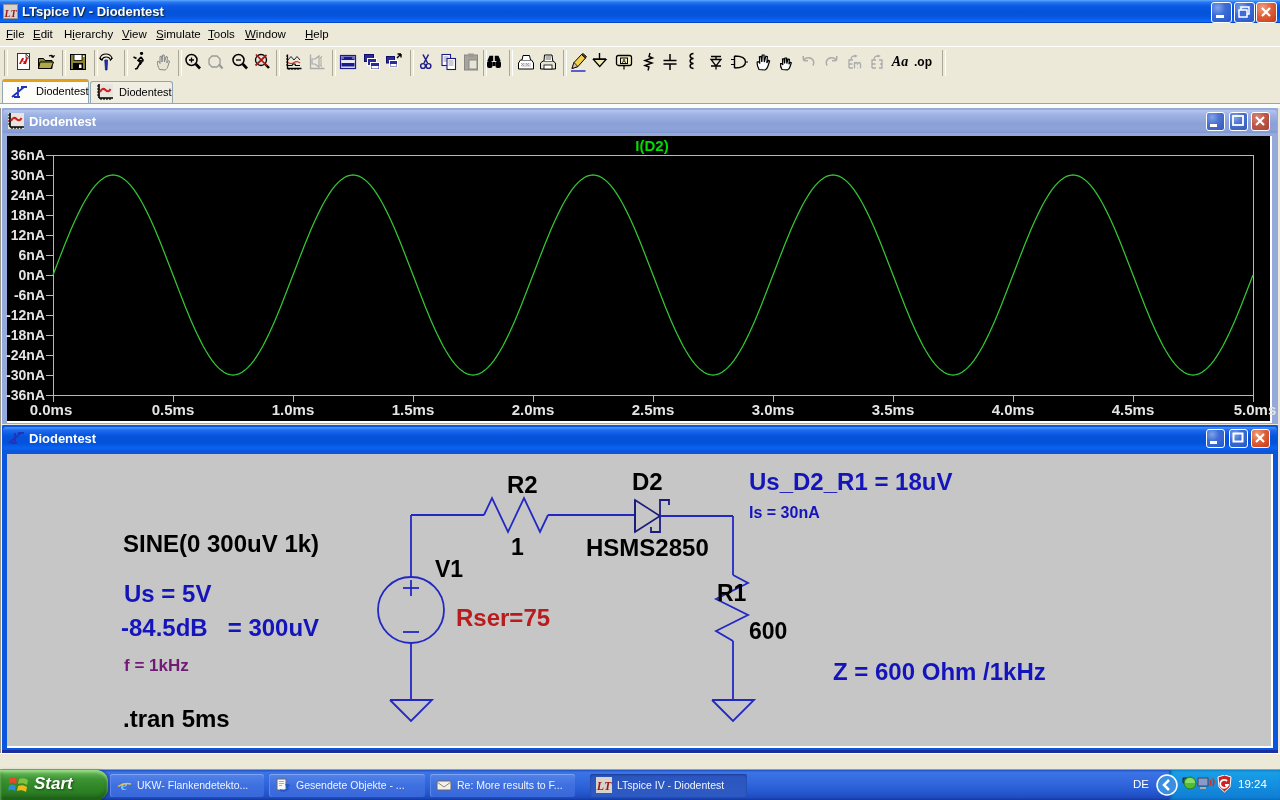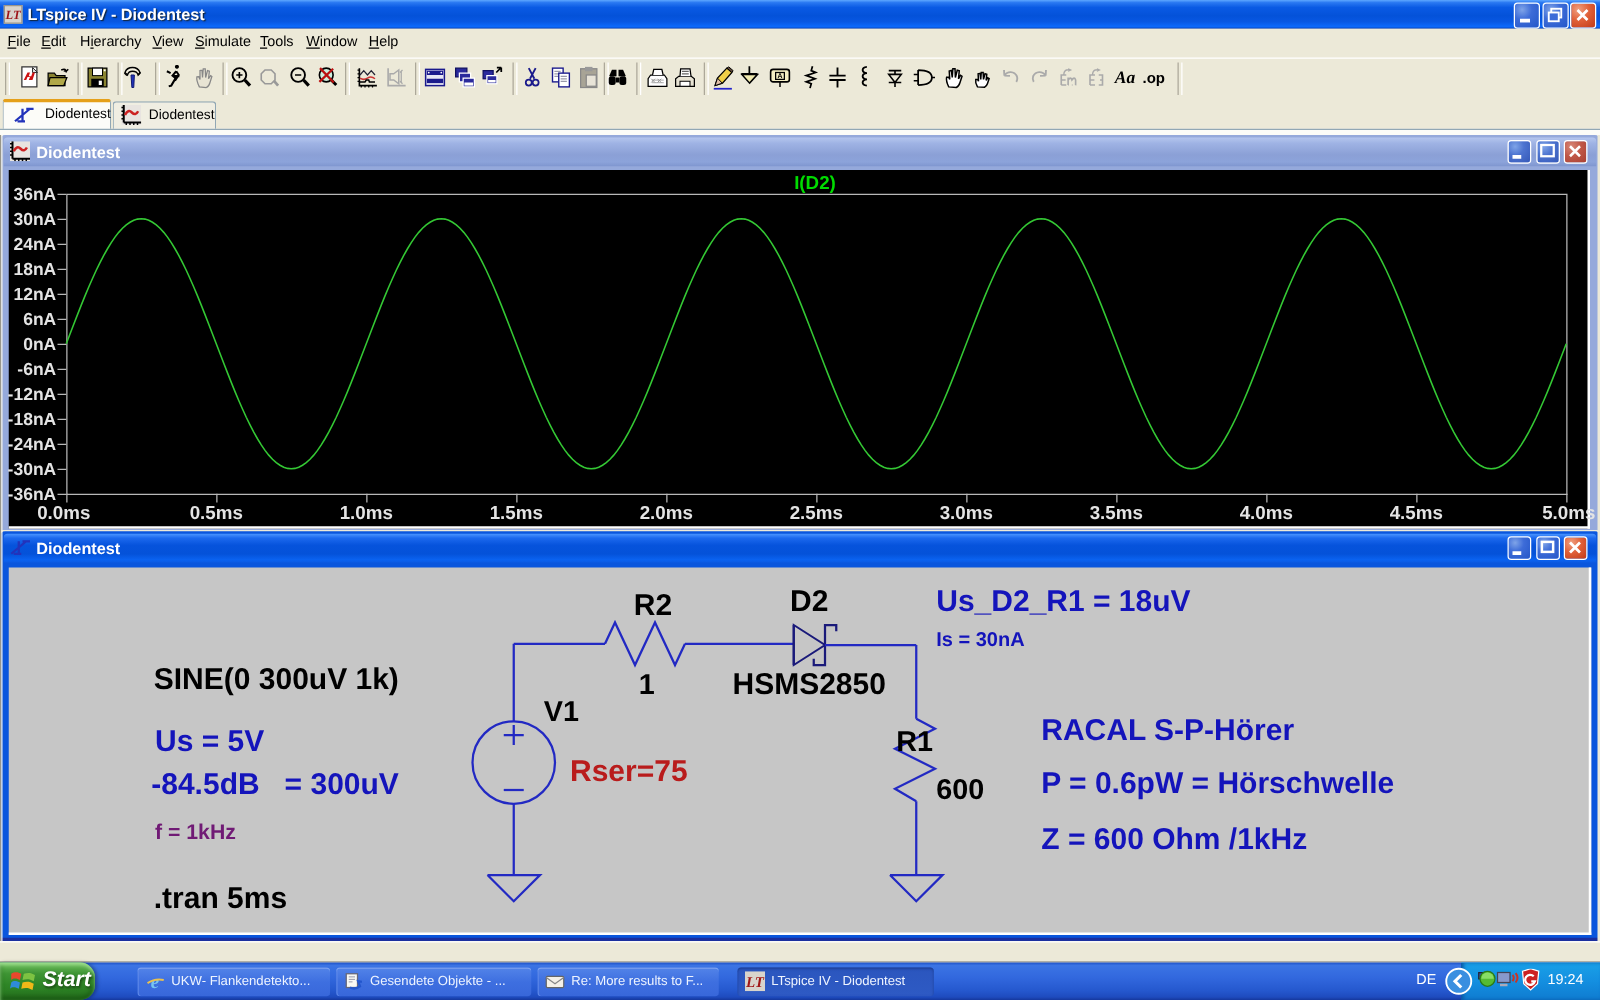--- a/index.html
+++ b/index.html
@@ -72,21 +72,21 @@
 </div>
 
 <div id="menubar" class="abs">
   <span style="left:6px;"><u>F</u>ile</span>
   <span style="left:33px;"><u>E</u>dit</span>
   <span style="left:64px;">H<u>i</u>erarchy</span>
   <span style="left:122px;"><u>V</u>iew</span>
   <span style="left:156px;"><u>S</u>imulate</span>
   <span style="left:208px;"><u>T</u>ools</span>
   <span style="left:245px;"><u>W</u>indow</span>
-  <span style="left:295px;"><u>H</u>elp</span>
+  <span style="left:305px;"><u>H</u>elp</span>
 </div>
 
 <div id="toolbar" class="abs">
     <div class="tsep" style="left:4px;"></div>
     <div class="tsep" style="left:62px;"></div>
     <div class="tsep" style="left:94px;"></div>
     <div class="tsep" style="left:124px;"></div>
     <div class="tsep" style="left:178px;"></div>
     <div class="tsep" style="left:276px;"></div>
     <div class="tsep" style="left:332px;"></div>
@@ -408,33 +408,31 @@
       <div style="position:absolute;left:428px;top:102px;font-weight:bold;font-size:23px;color:#000;white-space:nowrap;line-height:normal;">V1</div>
       <div style="position:absolute;left:449px;top:150px;font-weight:bold;font-size:24px;color:#b91c1c;white-space:nowrap;line-height:normal;">Rser=75</div>
       <div style="position:absolute;left:710px;top:126px;font-weight:bold;font-size:23px;color:#000;white-space:nowrap;line-height:normal;">R1</div>
       <div style="position:absolute;left:742px;top:164px;font-weight:bold;font-size:23px;color:#000;white-space:nowrap;line-height:normal;">600</div>
       <div style="position:absolute;left:116px;top:251px;font-weight:bold;font-size:24px;color:#000;white-space:nowrap;line-height:normal;">.tran 5ms</div>
       <div style="position:absolute;left:117px;top:126px;font-weight:bold;font-size:24px;color:#1414bb;white-space:nowrap;line-height:normal;">Us = 5V</div>
       <div style="position:absolute;left:114px;top:160px;font-weight:bold;font-size:24px;color:#1414bb;white-space:nowrap;line-height:normal;">-84.5dB&nbsp;&nbsp;&nbsp;= 300uV</div>
       <div style="position:absolute;left:117px;top:202px;font-weight:bold;font-size:17px;color:#701a75;white-space:nowrap;line-height:normal;">f = 1kHz</div>
       <div style="position:absolute;left:742px;top:14px;font-weight:bold;font-size:24px;color:#1414bb;white-space:nowrap;line-height:normal;">Us_D2_R1 = 18uV</div>
       <div style="position:absolute;left:742px;top:50px;font-weight:bold;font-size:16px;color:#1414bb;white-space:nowrap;line-height:normal;">Is = 30nA</div>
-      <div style="position:absolute;left:826px;top:117px;font-weight:bold;font-size:24px;color:#1414bb;white-space:nowrap;line-height:normal;">RACAL S-P-Hörer</div>
-      <div style="position:absolute;left:826px;top:159px;font-weight:bold;font-size:24px;color:#1414bb;white-space:nowrap;line-height:normal;">P = 0.6pW = Hörschwelle</div>
       <div style="position:absolute;left:826px;top:204px;font-weight:bold;font-size:24px;color:#1414bb;white-space:nowrap;line-height:normal;">Z = 600 Ohm /1kHz</div>
     </div>
 </div>
 <div class="abs" style="left:0;top:108px;width:1px;height:645px;background:#98968a;"></div>
 <div class="abs" style="left:1px;top:108px;width:1px;height:645px;background:#f6f4ea;"></div>
 <div class="abs" style="left:1278px;top:108px;width:2px;height:645px;background:#ece9d8;"></div>
 
 <div id="statusstrip" class="abs"></div>
 
 <div id="taskbar" class="abs">
-  <div id="startbtn" class="abs" style="left:0;top:0;width:76px;height:30px;border-radius:0 12px 12px 0;background:linear-gradient(180deg,#6FBF5F 0%,#3E9434 30%,#2E8526 60%,#27731F 100%);box-shadow:inset 0 2px 3px #9FDF8F,inset 0 -3px 4px #1A5A14,2px 0 3px rgba(0,0,0,.3);">
+  <div id="startbtn" class="abs" style="left:0;top:0;width:108px;height:30px;border-radius:0 12px 12px 0;background:linear-gradient(180deg,#6FBF5F 0%,#3E9434 30%,#2E8526 60%,#27731F 100%);box-shadow:inset 0 2px 3px #9FDF8F,inset 0 -3px 4px #1A5A14,2px 0 3px rgba(0,0,0,.3);">
      <svg class="abs" style="left:8px;top:5px;" width="22" height="20" viewBox="0 0 22 20">
        <path d="M1 4 C4 2 7 3 9 4 L8 9 C6 8 3 7 1 9 Z" fill="#E8482C"></path>
        <path d="M11 4 C14 3 17 3 20 5 L19 10 C16 8 13 8 10 9 Z" fill="#7DC242"></path>
        <path d="M1 11 C3 9 6 10 8 11 L7 16 C5 15 2 14 0 16 Z" fill="#2E8BD8"></path>
        <path d="M10 11 C13 10 16 10 19 12 L18 17 C15 15 12 15 9 16 Z" fill="#F0B818"></path>
      </svg>
      <span class="abs" style="left:34px;top:4px;color:#fff;font-size:17px;font-weight:bold;font-style:italic;text-shadow:1px 1px 2px #1A4A14;">Start</span>
   </div>
   <div class="taskbtn" style="left:110px;width:154px;">
       <div class="ticon16"><svg width="16" height="16" viewBox="0 0 16 16">

